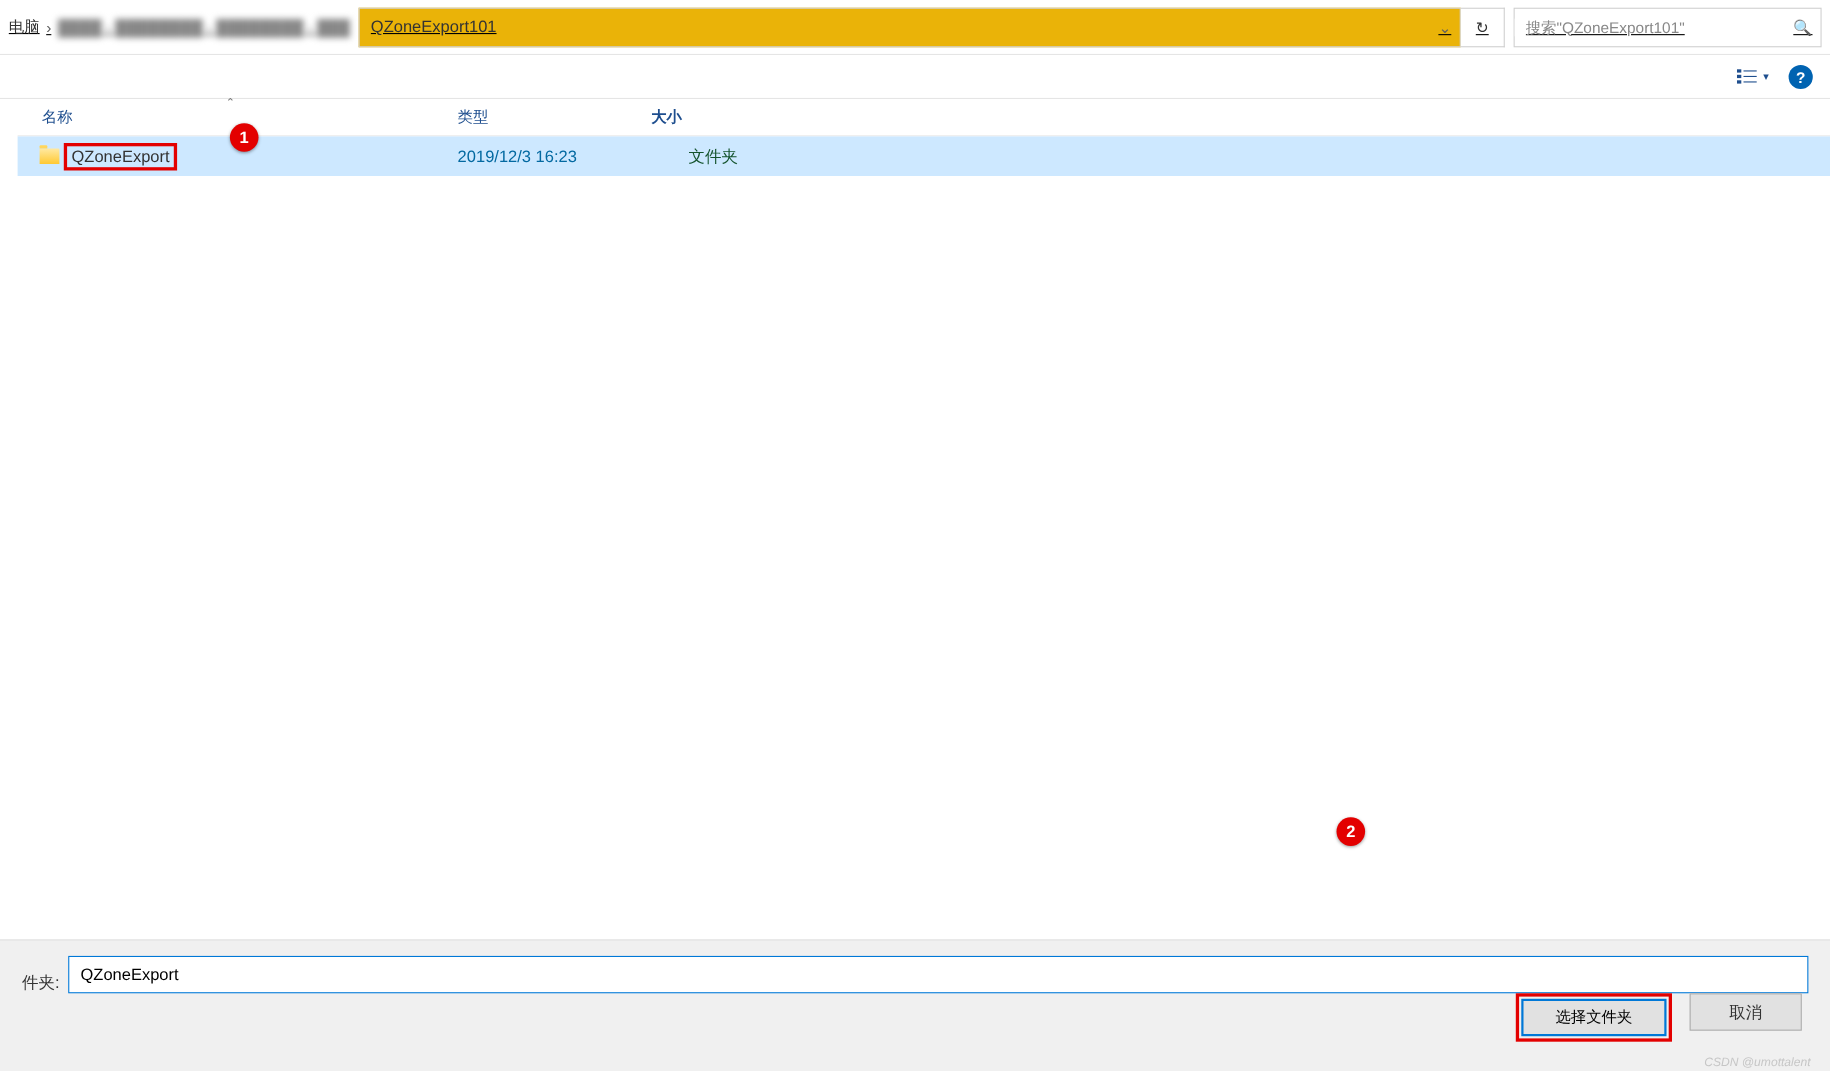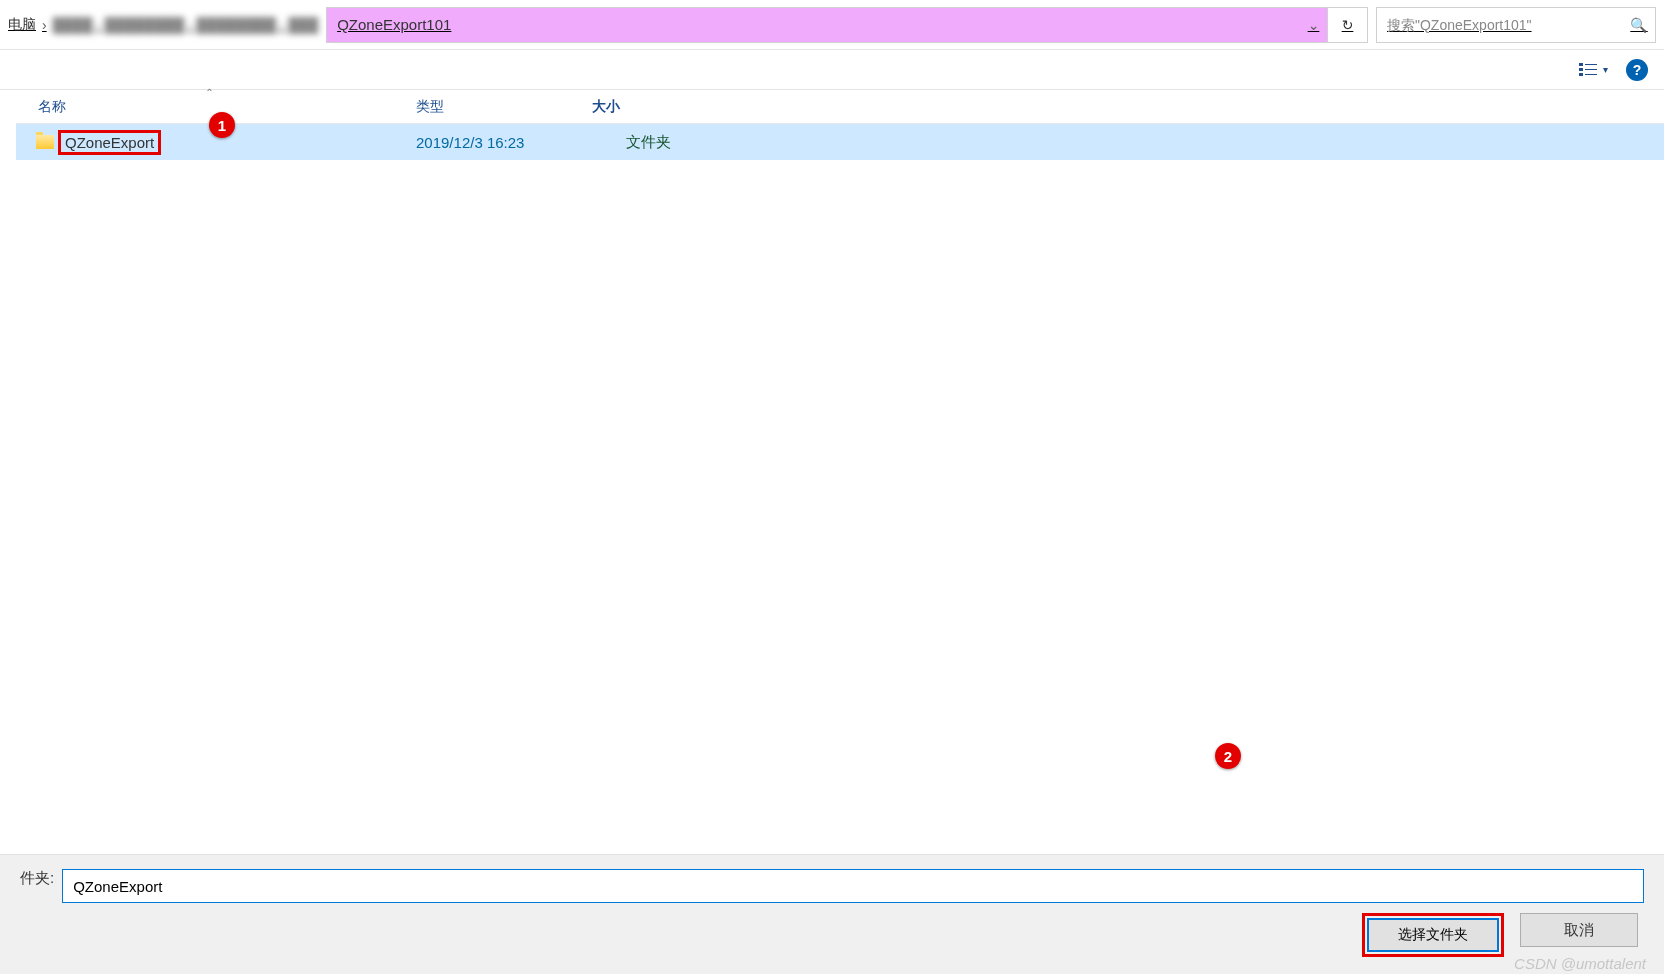--- a/index.html
+++ b/index.html
@@ -4,21 +4,21 @@
   <style>
     * { margin: 0; padding: 0; box-sizing: border-box; font-family: "Microsoft YaHei", "Segoe UI", sans-serif; }
     body { background: #fff; width: 1664px; height: 974px; overflow: hidden; font-size: 14px; }
     
     .top-bar { display: flex; align-items: center; height: 50px; border-bottom: 1px solid #e5e5e5; background: #fff; text-decoration: underline; }
     .breadcrumb-area { display: flex; align-items: center; padding-left: 8px; }
     .breadcrumb-text { color: #333; }
     .breadcrumb-sep { color: #606060; margin: 0 6px; }
     .blurred { filter: blur(3px); color: #888; }
     
-    .address-box { flex: 1; margin-left: 8px; height: 36px; border: 1px solid #d0d0d0; display: flex; align-items: center; background: #f0abfc; }
+    .address-box { flex: 1; margin-left: 8px; height: 36px; border: 1px solid #d0d0d0; display: flex; align-items: center; background: #eab308; }
     .address-text { flex: 1; padding: 0 10px; color: #333; font-size: 15px; }
     .address-dropdown { width: 28px; height: 100%; display: flex; align-items: center; justify-content: center; color: #606060; cursor: pointer; border-left: 1px solid transparent; }
     
     .refresh-btn { width: 40px; height: 36px; border: 1px solid #d0d0d0; border-left: none; display: flex; align-items: center; justify-content: center; color: #333; cursor: pointer; background: #fff; }
     
     .search-box { width: 280px; height: 36px; margin-left: 8px; margin-right: 8px; border: 1px solid #d0d0d0; display: flex; align-items: center; background: #fff; }
     .search-input { flex: 1; border: none; outline: none; padding: 0 10px; font-size: 14px; color: #333; }
     .search-input::placeholder { color: #888; }
     .search-btn { width: 32px; height: 100%; display: flex; align-items: center; justify-content: center; color: #555; cursor: pointer; }
     
@@ -48,30 +48,30 @@
     .folder-icon { width: 18px; height: 14px; background: linear-gradient(#ffe9a2, #ffc933); border-radius: 1px 1px 0 0; position: relative; }
     .folder-icon::before { content: ''; position: absolute; top: -3px; left: 0; width: 7px; height: 3px; background: #ffd65c; border-radius: 1px 1px 0 0; }
     
     .selected-name-box { border: 3px solid #e30000; padding: 1px 4px; margin-left: -4px;}
     
     .annot-badge { position: absolute; width: 26px; height: 26px; border-radius: 50%; background: #e30000; color: #fff; display: flex; align-items: center; justify-content: center; font-weight: bold; font-size: 15px; box-shadow: 0 1px 3px rgba(0,0,0,0.4); z-index: 10;}
     .badge1 { left: 209px; top: 112px; }
     .badge2 { left: 1215px; top: 743px; }
     
     .bottom-area { position: absolute; bottom: 0; left: 0; right: 0; height: 120px; background: #f0f0f0; border-top: 1px solid #e0e0e0; padding: 10px 20px; }
-    .folder-row { display: flex; align-items: flex-start; gap: 8px; margin-bottom: 10px; margin-top: 4px;}
+    .folder-row { display: flex; align-items: flex-end; gap: 8px; margin-bottom: 0; margin-top: 4px;}
     .folder-label { color: #333; font-size: 15px; }
     .folder-input { flex: 1; height: 34px; border: 1px solid #0078d7; padding: 0 10px; font-size: 15px; background: #fff; outline: none; }
     
     .button-row { display: flex; justify-content: flex-end; gap: 16px; padding-right: 6px;}
-    .dlg-btn { width: 118px; height: 34px; border: 1px solid #adadad; background: #e1e1e1; color: #333; font-size: 15px; cursor: pointer; display: flex; align-items: center; justify-content: center;}
+    .dlg-btn { width: 102px; height: 34px; border: 1px solid #adadad; background: #e1e1e1; color: #333; font-size: 15px; cursor: pointer; display: flex; align-items: center; justify-content: center;}
     .primary-outline { border: 3px solid #e30000; padding: 2px; }
     .primary-inner { border: 2px solid #0078d7; width: 132px; height: 34px; background: #e1e1e1; display:flex; align-items:center; justify-content:center; cursor:pointer;}
     
-    .watermark { position: absolute; right: 18px; bottom: 2px; color: rgba(120,120,120,0.35); font-size: 15px; font-style: italic; pointer-events: none;}
+    .watermark { position: absolute; right: 18px; bottom: 2px; color: rgba(120,120,120,0.35); font-size: 11px; font-style: italic; pointer-events: none;}
   </style>
 </head>
 <body>
 
 <div class="top-bar">
   <div class="breadcrumb-area">
     <span class="breadcrumb-text">电脑</span>
     <span class="breadcrumb-sep">›</span>
     <span class="blurred">████ › ████████ › ████████ › ███</span>
   </div>

